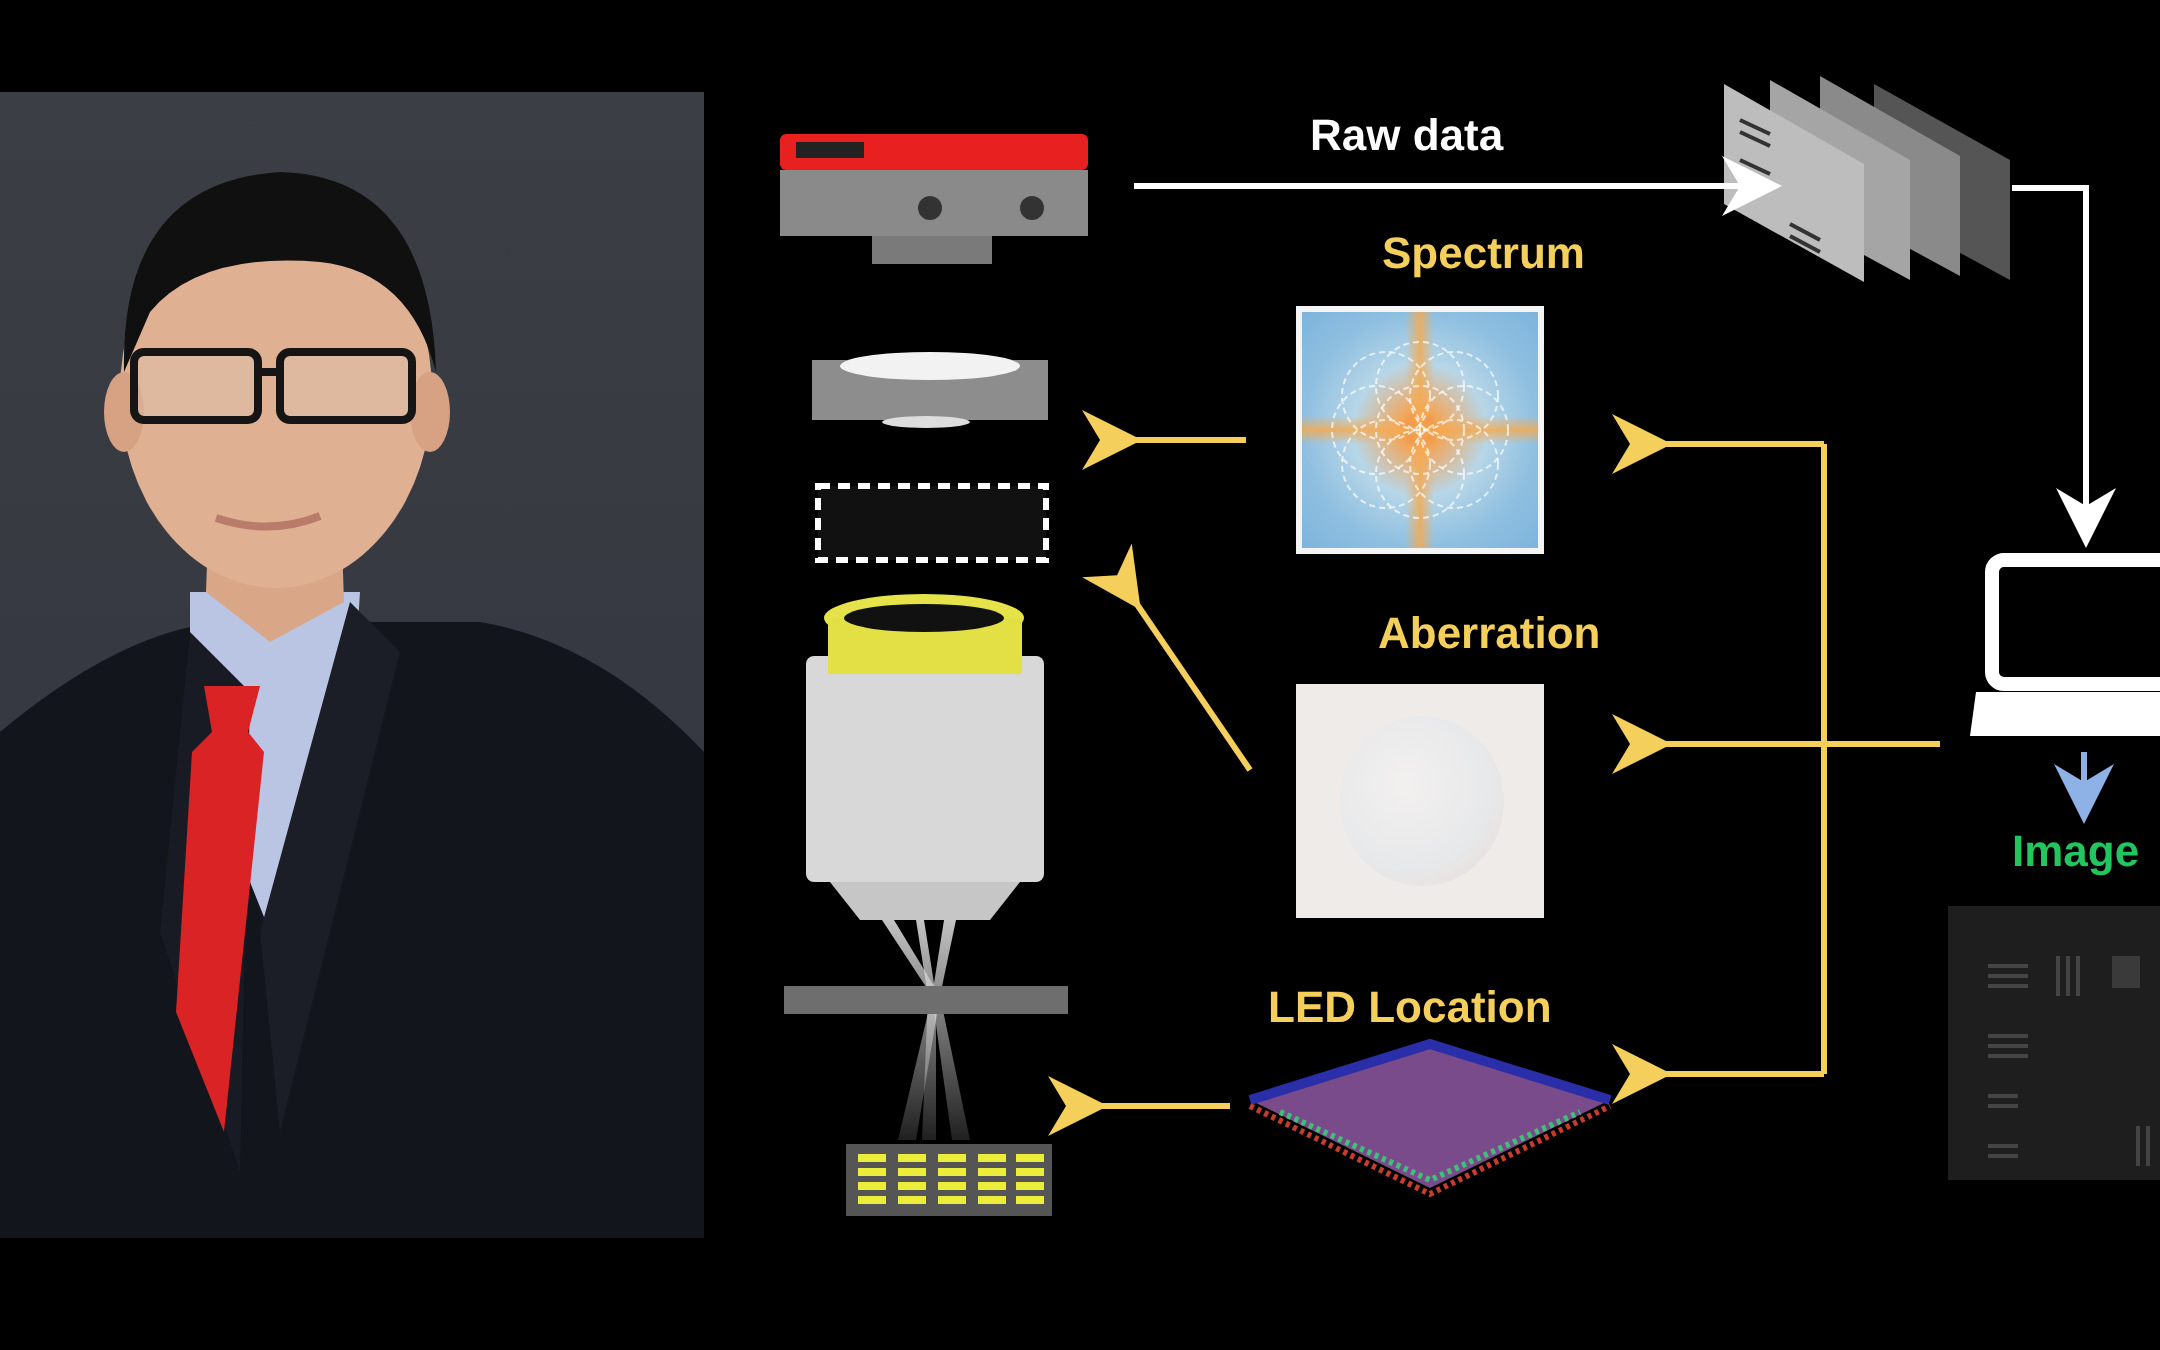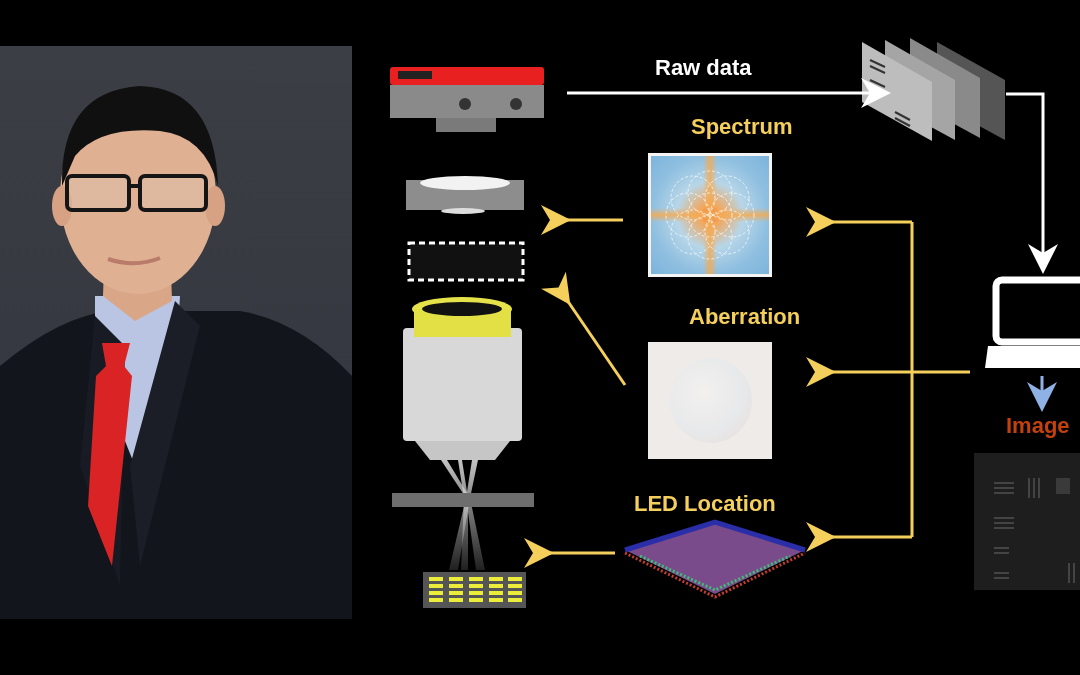--- a/index.html
+++ b/index.html
@@ -1,21 +1,21 @@
 <!DOCTYPE html>
 <html><head>
 <meta charset="utf-8">
 <style>
   html, body { margin:0; padding:0; }
   body { width:1080px; height:675px; background:#000; position:relative; overflow:hidden; font-family:"Liberation Sans", sans-serif; }
   .abs { position:absolute; }
   .label { position:absolute; font-weight:bold; font-size:22px; white-space:nowrap; }
   .yellow { color:#f4cf5c; }
   .white { color:#fff; }
-  .blue { color:#c2410c; }
+  .blue { color:#22c55e; }
   
   #portrait { left:0; top:46px; width:352px; height:573px; background:linear-gradient(180deg,#3b3e44 0%,#353840 60%,#2e3137 100%); overflow:hidden; }
   
   #spectrum { left:648px; top:153px; width:124px; height:124px; background:#f4f4f4; }
   #spectrum .inner { position:absolute; left:3px; top:3px; right:3px; bottom:3px;
     background:
       linear-gradient(90deg, transparent 44%, rgba(245,170,80,.85) 50%, transparent 56%),
       linear-gradient(180deg, transparent 44%, rgba(245,170,80,.85) 50%, transparent 56%),
       radial-gradient(circle at 50% 50%, #e85d2c 0%, #f3a65a 12%, #b7d6e8 40%, #8fbfe0 70%, #7db4dc 100%);
   }

